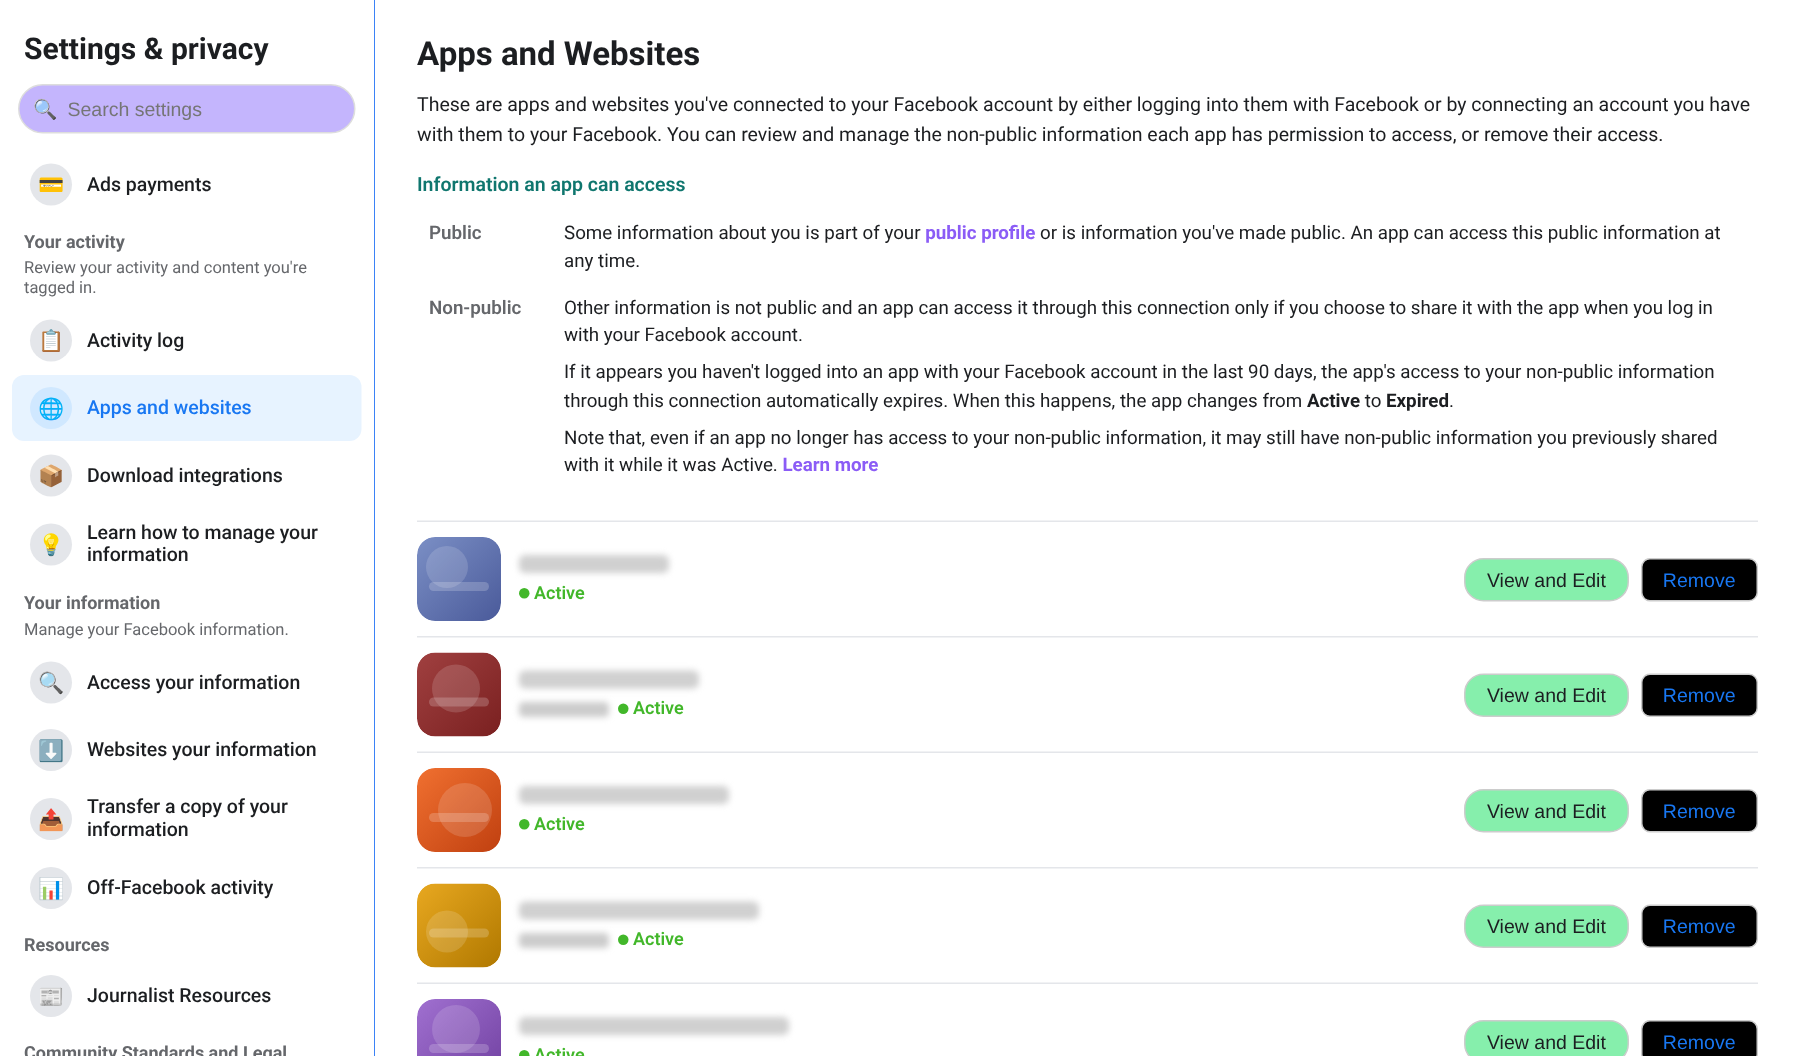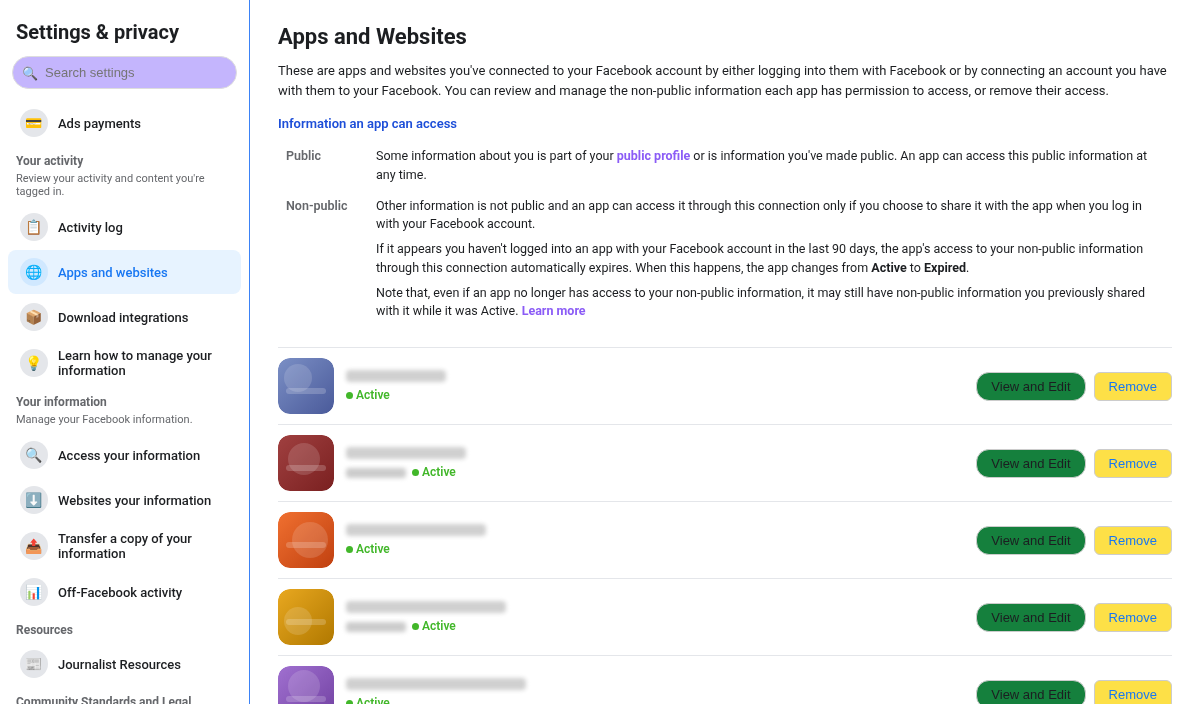--- a/index.html
+++ b/index.html
@@ -103,21 +103,21 @@
     .page-description {
       font-size: 13px;
       color: #1c1e21;
       line-height: 1.5;
       margin-bottom: 16px;
       max-width: 900px;
     }
     .info-section-title {
       font-size: 13px;
       font-weight: 600;
-      color: #1d4ed8;
+      color: #0f766e;
       margin-bottom: 10px;
     }
     .info-table {
       width: 100%;
       border-collapse: collapse;
       margin-bottom: 20px;
     }
     .info-table td {
       padding: 6px 8px;
       vertical-align: top;
@@ -160,32 +160,32 @@
     .status-text.active { color: #42b72a; font-weight: 600; }
 
     .app-actions {
       display: flex;
       gap: 8px;
       align-items: center;
       flex-shrink: 0;
     }
     .btn-view {
       padding: 6px 14px;
-      background: #15803d;
+      background: #86efac;
       border: 1px solid #ccc;
       border-radius: 13px;
       font-size: 13px;
       font-weight: 500;
       color: #1c1e21;
       cursor: pointer;
       white-space: nowrap;
     }
     .btn-remove {
       padding: 6px 14px;
-      background: #fde047;
+      background: #000000;
       border: 1px solid #ccc;
       border-radius: 6px;
       font-size: 13px;
       font-weight: 500;
       color: #1877f2;
       cursor: pointer;
       white-space: nowrap;
     }
 
     

